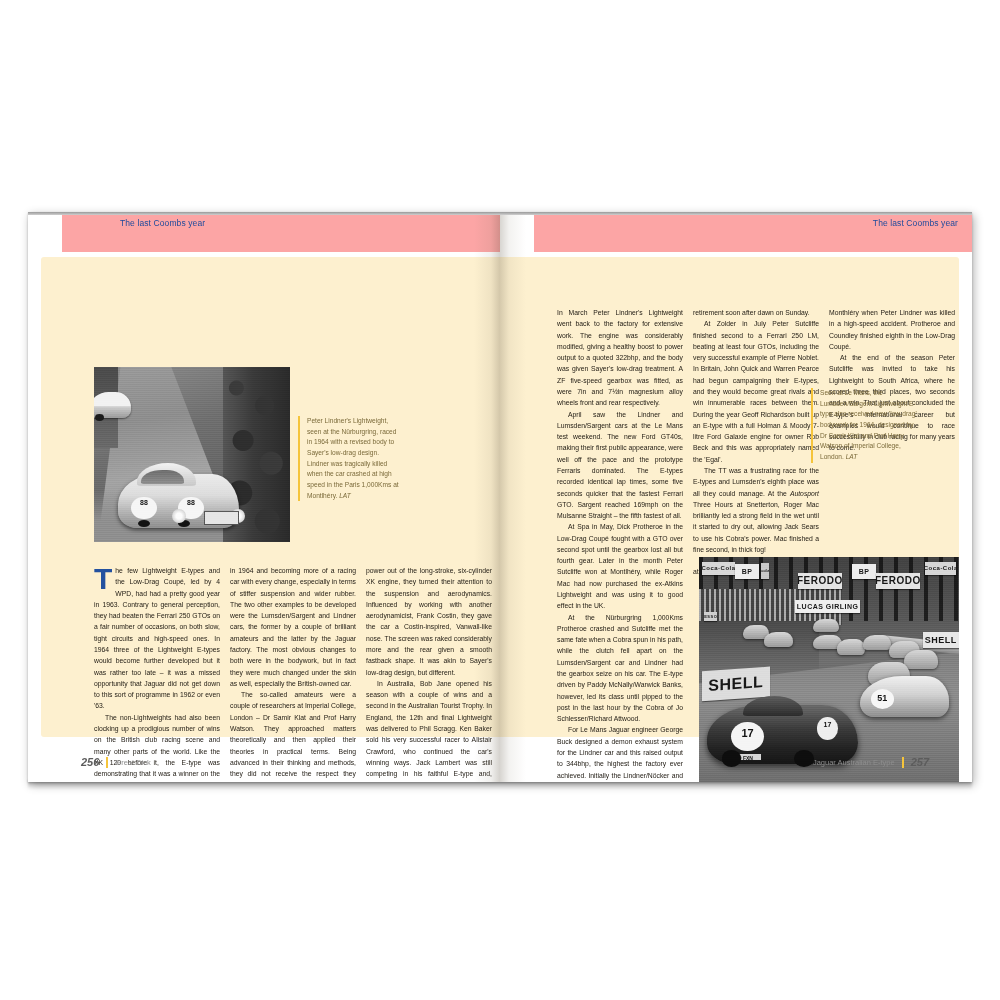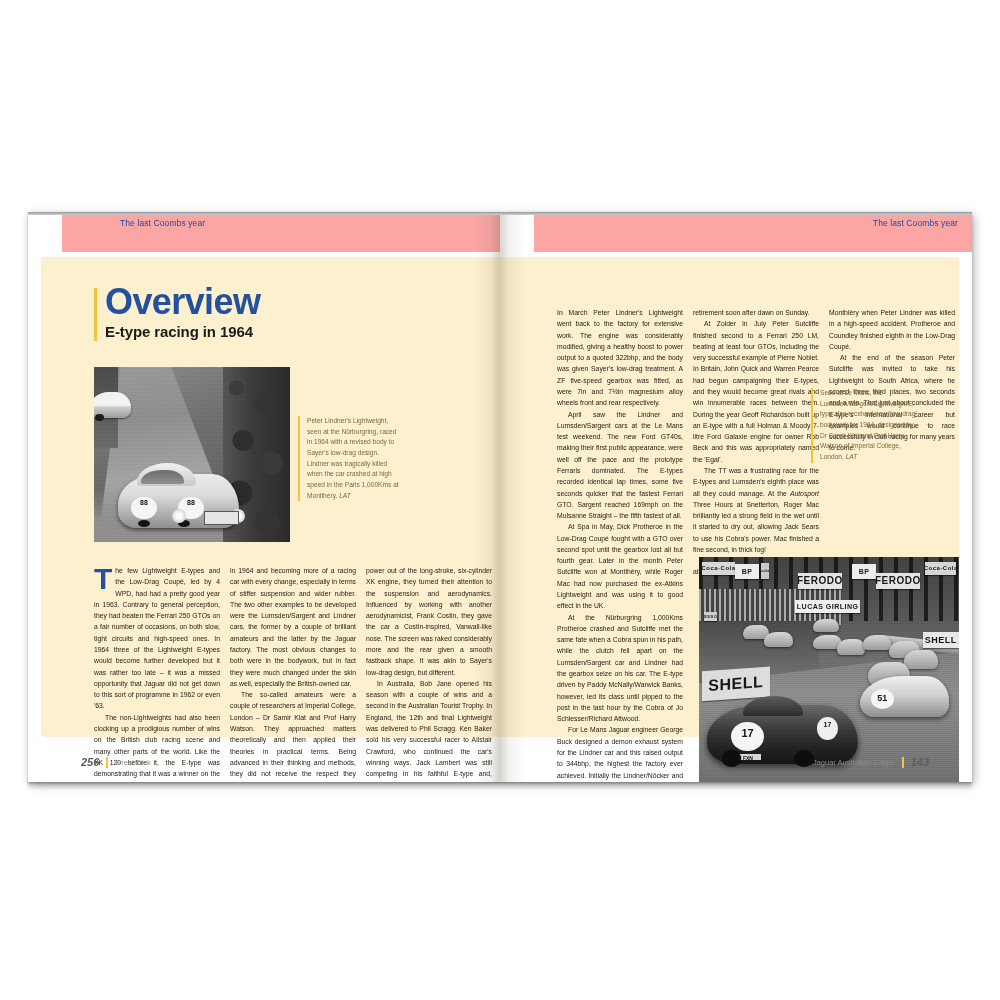--- a/index.html
+++ b/index.html
@@ -360,25 +360,20 @@
     <div class="spread-top-edge"></div>
 
     <div class="page left">
 
       <div class="runhead">
         <div class="label">The last Coombs year</div>
       </div>
 
       <div class="cream">
 
-        <div class="titleblock">
-          <div class="title-bar"></div>
-          <h1 class="title-main">Overview</h1>
-          <h2 class="title-sub">E-type racing in 1964</h2>
-        </div>
 
         <div class="photo photo-left">
           <div class="pl-sky"></div>
           <div class="pl-road"></div>
           <div class="pl-road2"></div>
           <div class="pl-verge-l"></div>
           <div class="pl-hedge"></div>
           <div class="pl-car-far"></div>
           <div class="pl-car-main">
             <div class="pl-wheel-a"></div>
@@ -505,20 +500,20 @@
           </div>
 
           <div class="pr-grain"></div>
         </div>
 
       </div>
 
       <div class="folio">
         <span>Jaguar Australian E-type</span>
         <span class="sep"></span>
-        <span class="num">143</span>
+        <span class="num">257</span>
       </div>
 
       <div class="gutter-right"></div>
     </div>
 
   </div>
 </div>
 
 </body></html>

